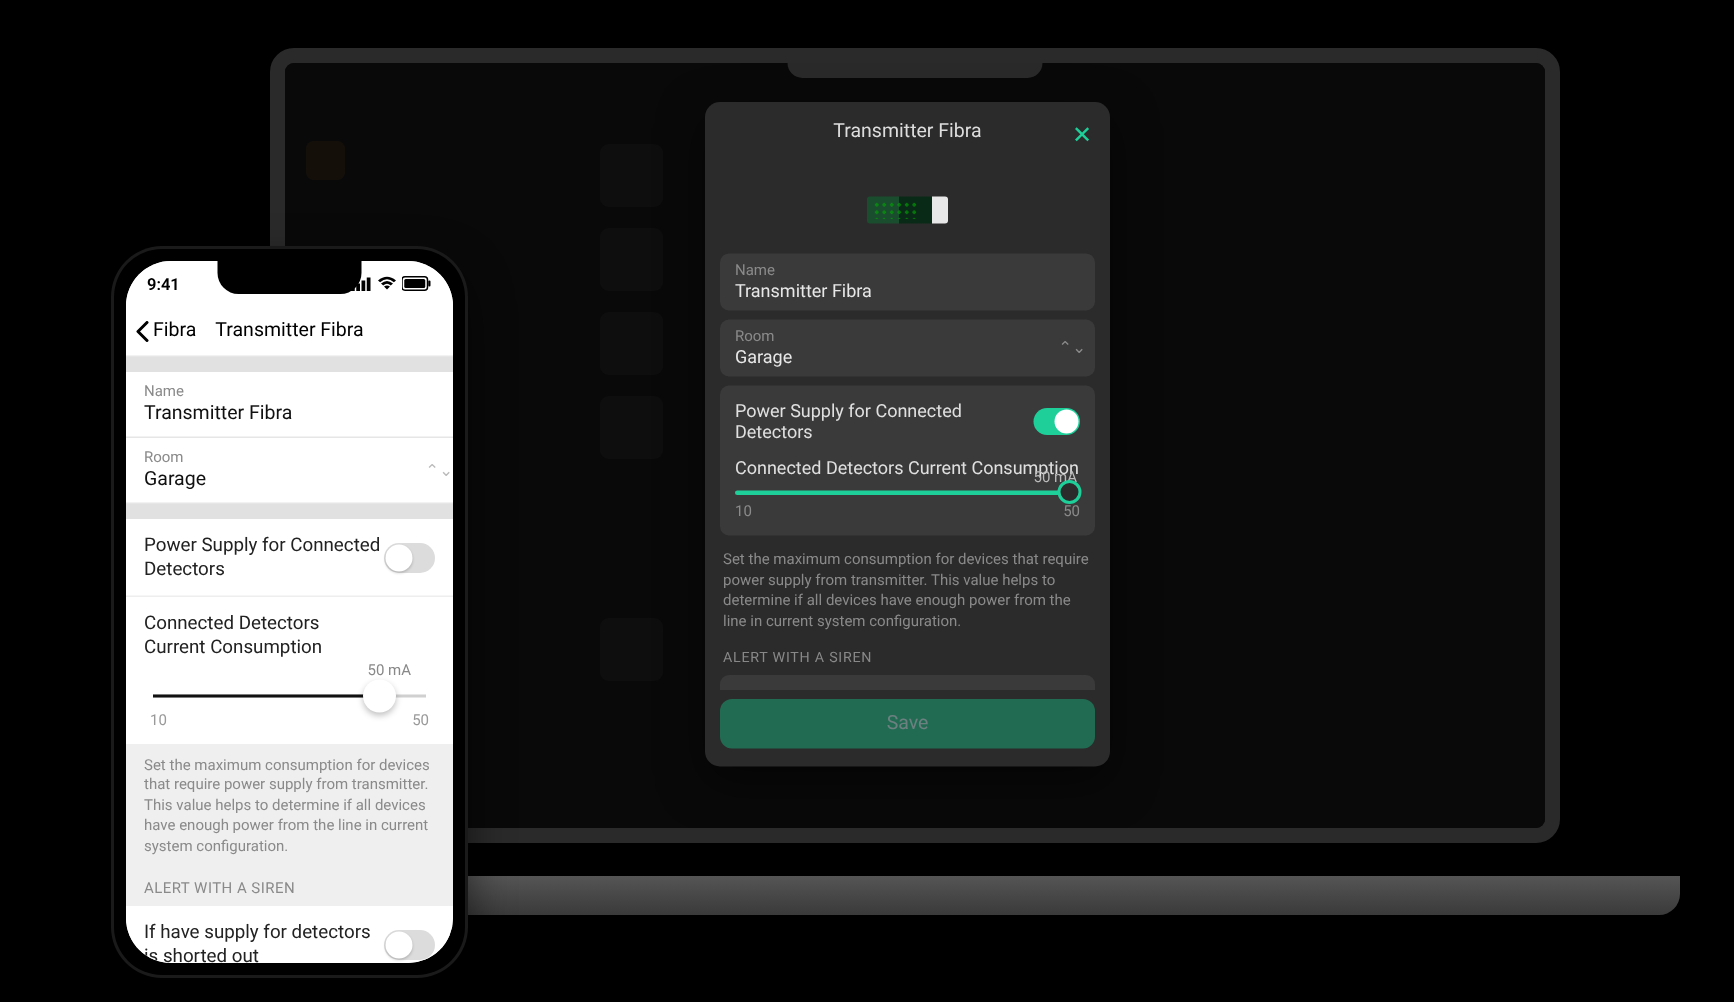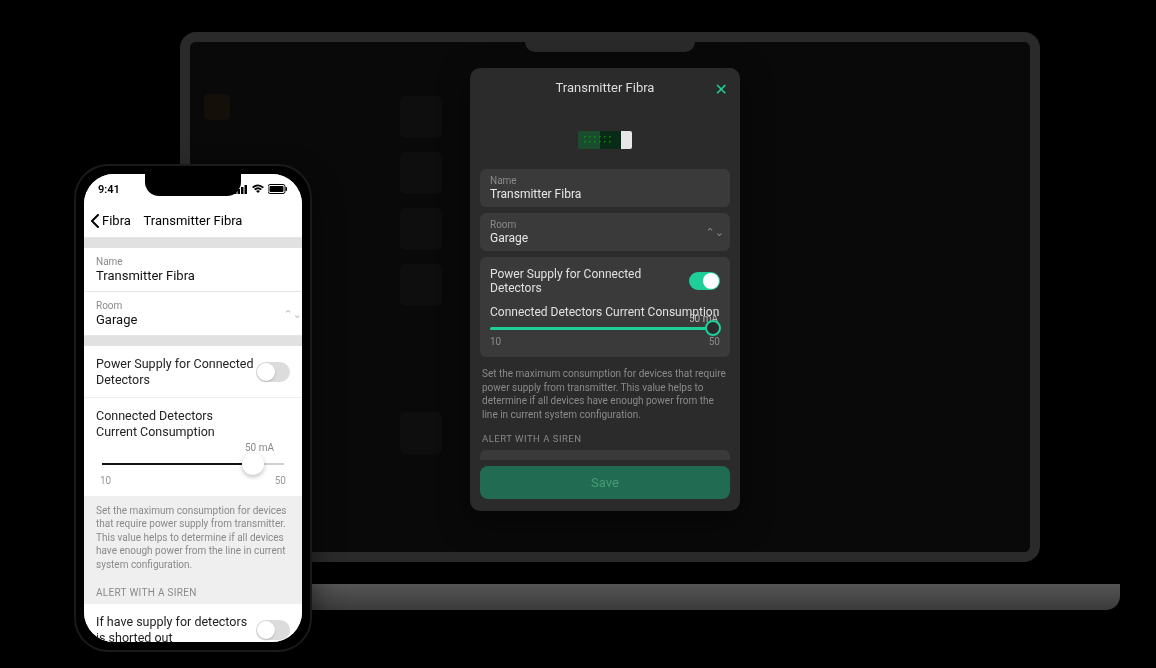--- a/index.html
+++ b/index.html
@@ -44,21 +44,21 @@
   .slider-wrap { margin-top:8px; position:relative; }
   .slider-val-lbl { color:#bbb; font-size:10px; position:absolute; right:2px; top:-14px; }
   .slider-track { height:3px; background:#1ecf9a; border-radius:2px; position:relative; }
   .slider-thumb { position:absolute; right:-1px; top:-7px; width:16px; height:16px; border:2px solid #1ecf9a; background:#2b2b2b; border-radius:50%; }
   .slider-minmax { display:flex; justify-content:space-between; color:#8a8a8a; font-size:10px; margin-top:6px; }
 
   .m-help { color:#8a8a8a; font-size:10px; line-height:1.35; padding:4px 2px 10px; }
   .m-sect { color:#888; font-size:9.5px; letter-spacing:.5px; padding:2px 2px 6px; }
 
   .m-save { margin: 6px 0 2px; background:#216b53; color:#1a4036; text-align:center; padding:9px 0; border-radius:8px; font-size:13px; cursor:pointer; }
-  .m-save span{ color:#86efac; opacity:.35; }
+  .m-save span{ color:#f9a8d4; opacity:.35; }
 
   .peek { background:#3a3a3a; border-radius:6px 6px 0 0; height:10px; margin-bottom:0; }
 
   
   .phone { position:absolute; left:76px; top:166px; width:234px; height:484px; background:#000; border-radius:32px; padding:8px; box-shadow: 0 0 0 2px #1a1a1a, 0 12px 30px rgba(0,0,0,.6); }
   .phone-screen { width:100%; height:100%; background:#efefef; border-radius:30px; overflow:hidden; position:relative; }
   .phone-notch { position:absolute; top:0; left:50%; transform:translateX(-50%); width:96px; height:22px; background:#000; border-radius:0 0 14px 14px; z-index:10; }
   .status-bar { background:#fff; height:30px; display:flex; justify-content:space-between; align-items:center; padding:0 14px; font-size:11px; font-weight:600; }
   .status-icons { display:flex; gap:3px; align-items:center; }
   .status-icons svg { display:block; }

